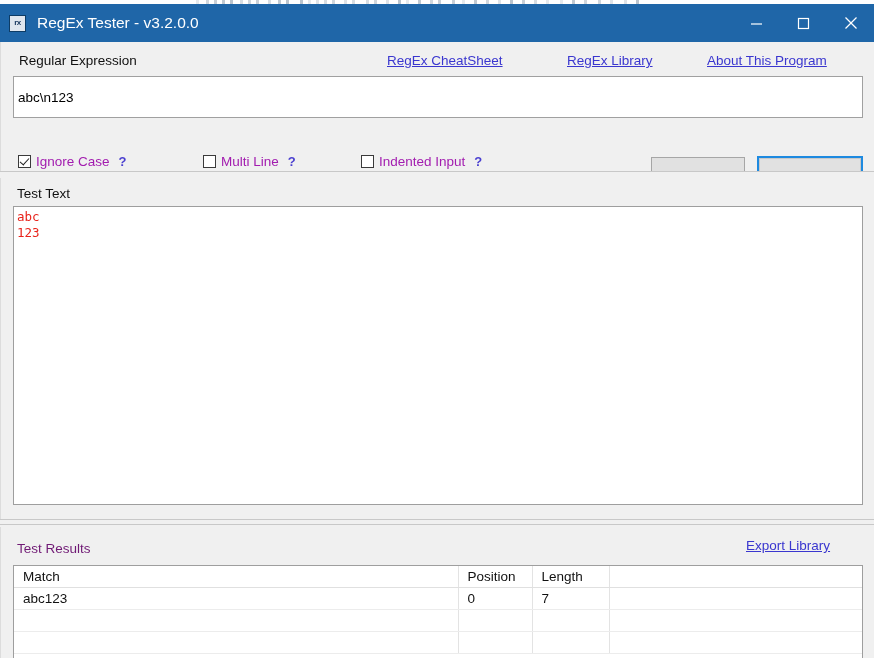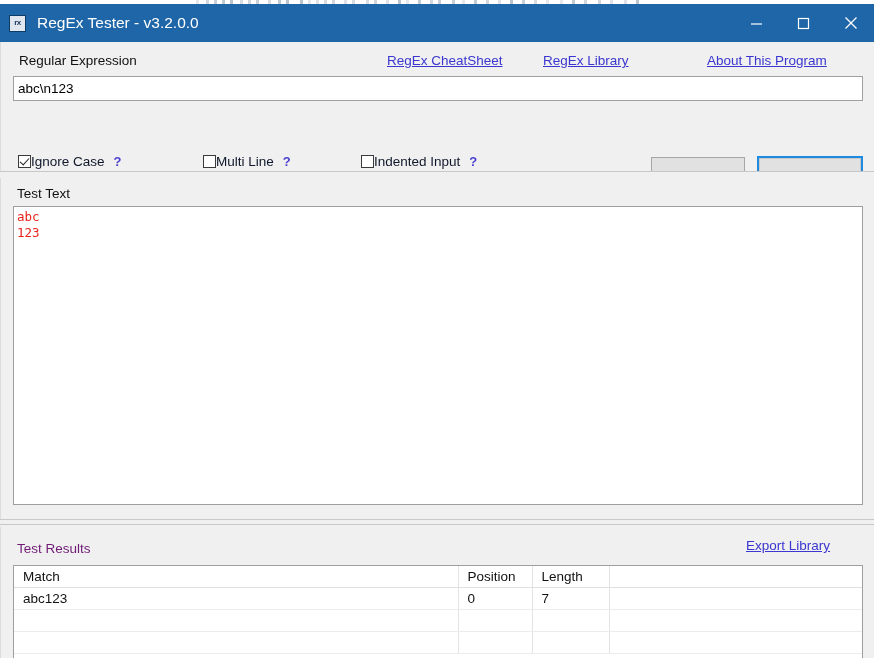--- a/index.html
+++ b/index.html
@@ -99,27 +99,27 @@
   .toplink {
     position: absolute;
     top: 11px;
     font-size: 13.5px;
     color: #3a36cf;
     text-decoration: underline;
     white-space: nowrap;
     cursor: pointer;
   }
   .link-cheatsheet { left: 386px; }
-  .link-library    { left: 542px; }
+  .link-library    { left: 566px; }
   .link-about      { left: 706px; }
 
   .regex-input {
     position: absolute;
     left: 12px; top: 34px;
-    width: 850px; height: 25px;
+    width: 850px; height: 42px;
     box-sizing: border-box;
     border: 1px solid #a0a0a0;
     background: #ffffff;
     font-family: "Liberation Sans", sans-serif;
     font-size: 13.5px;
     color: #000000;
     padding: 0 4px;
     outline: none;
   }
 
@@ -146,22 +146,23 @@
   .cbox.checked::after {
     content: "";
     position: absolute;
     left: 3px; top: 0px;
     width: 4px; height: 8px;
     border: solid #222222;
     border-width: 0 1.6px 1.6px 0;
     transform: rotate(42deg);
   }
   .cblabel {
-    font-size: 13.5px;
-    color: #0f172a;
+    margin-left: 5px;
+    font-size: 13.5px;
+    color: #a21caf;
     white-space: nowrap;
   }
   .qmark {
     margin-left: 9px;
     font-size: 13px;
     font-weight: bold;
     color: #4a3fd0;
     cursor: pointer;
   }
 

